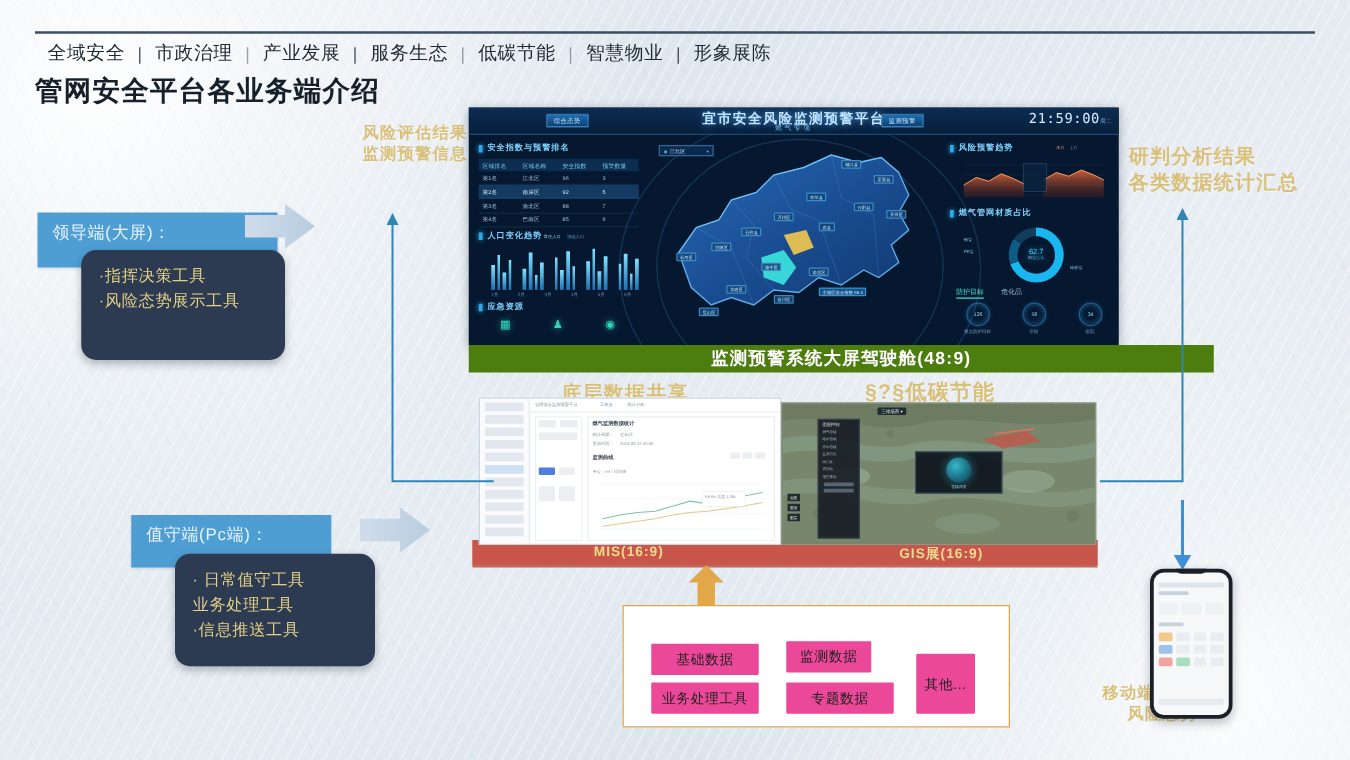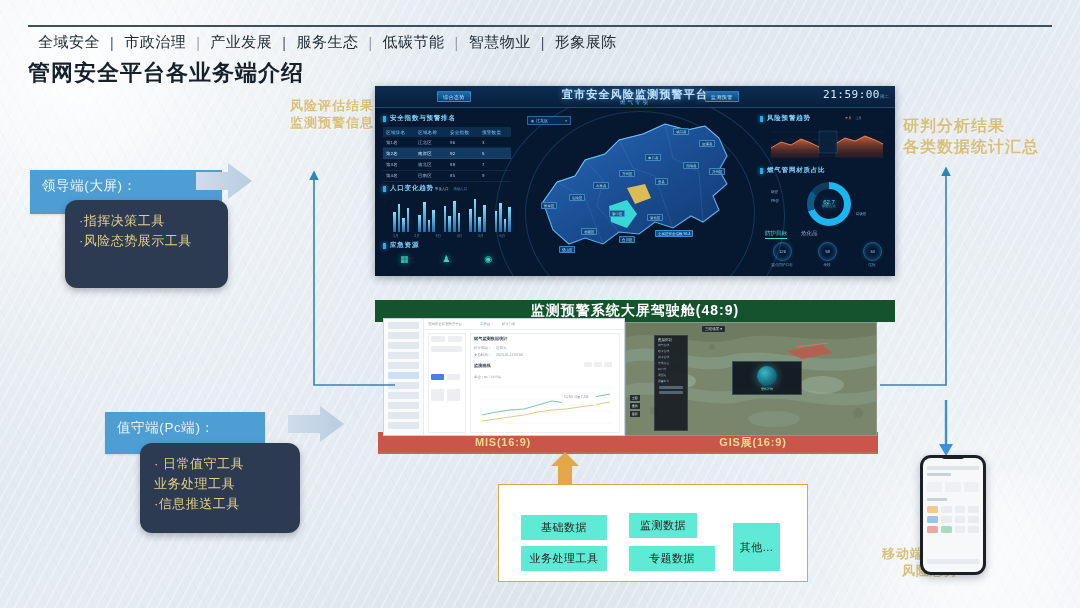--- a/index.html
+++ b/index.html
@@ -161,23 +161,23 @@
     white-space:nowrap; letter-spacing:.1px;
   }
   .map-ring {
     position:absolute; border-radius:50%; border:1px solid rgba(70,165,235,.22);
   }
   .res-icons { position:absolute; display:flex; justify-content:space-around; width:100%; }
   .res-ic { font-size:9px; color:#2fd6c0; text-shadow:0 0 6px rgba(45,220,190,.7); }
 
   
   .bs-caption {
-    position:absolute; left:375px; top:276px; width:520px; height:22px;
-    background:#14532d; color:#ffffff; font-size:14px; font-weight:700;
-    display:flex; align-items:center; justify-content:center; letter-spacing:1px;margin-top:24px;
+    position:absolute; left:375px; top:276px; width:596px; height:22px;
+    background:#4d7c0f; color:#ffffff; font-size:14px; font-weight:700;
+    display:flex; align-items:center; justify-content:center; letter-spacing:1px;
   }
 
   
   .mis-frame {
     position:absolute; left:383px; top:318px; width:242px; height:118px;
     background:#ffffff; border:1px solid #c8d4e0; overflow:hidden;
   }
   .gis-frame {
     position:absolute; left:625px; top:322px; width:252px; height:114px;
     background:#6b7a62; border:1px solid #8a9a86; overflow:hidden;
@@ -224,21 +224,21 @@
   .data-box {
     position:absolute; left:498px; top:484px; width:310px; height:98px;
     background:#ffffff; border:1.5px solid #d9a64a;
   }
   .data-title {
     position:absolute; left:0; top:-2px; width:100%; text-align:center;
     font-size:14px; font-weight:700; color:#d9b455; letter-spacing:1px;
     text-shadow:0 1px 1px rgba(255,255,255,.6);
   }
   .chip {
-    position:absolute; background:#5eead4; color:#222; font-size:11px;
+    position:absolute; background:#ec4899; color:#222; font-size:11px;
     display:flex; align-items:center; justify-content:center; letter-spacing:.5px;
     border-radius:1px;
   }
 
   
   .phone {
     position:absolute; left:920px; top:455px; width:66px; height:120px;
     background:#1b1f26; border-radius:11px; padding:3px;
     box-shadow:0 3px 8px rgba(35,50,70,.30);
   }

